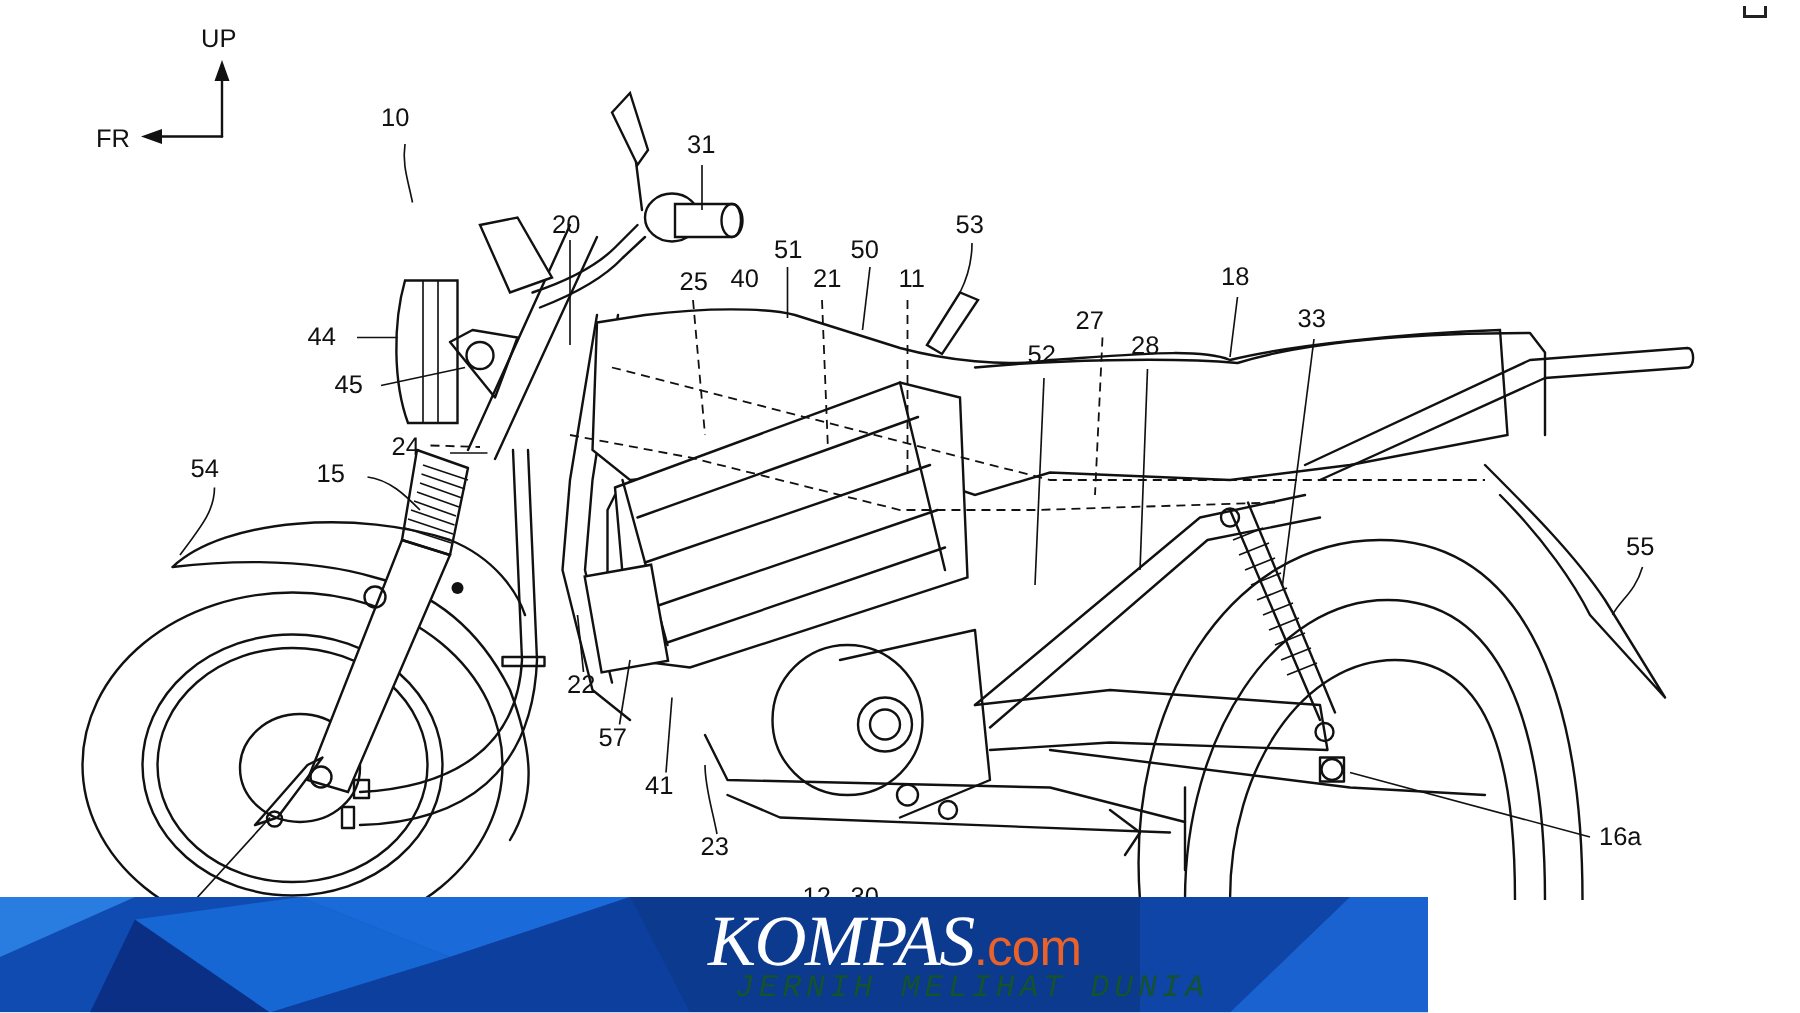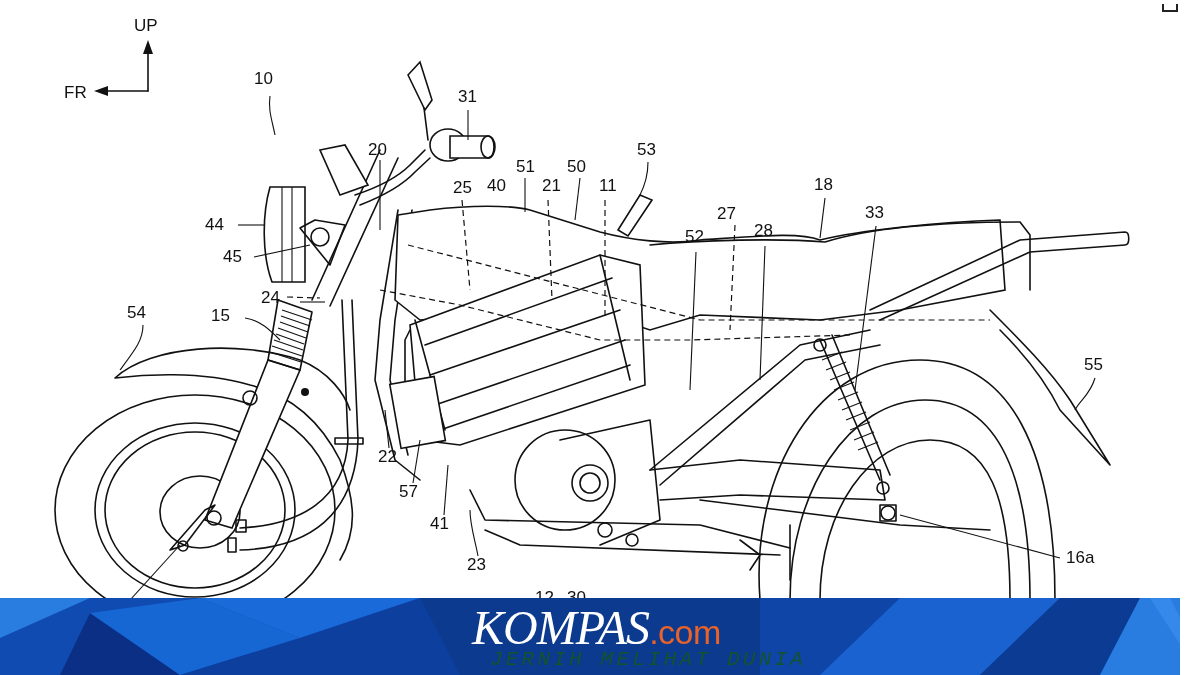--- a/index.html
+++ b/index.html
@@ -3,21 +3,21 @@
 <meta charset="utf-8">
 <style>
   html, body { margin:0; padding:0; }
   body { width:1200px; height:675px; overflow:hidden; background:#ffffff; position:relative; font-family:"Liberation Sans", sans-serif; }
   #figure { position:absolute; left:0; top:0; width:1200px; height:600px; }
   .lbl { font-family:"Liberation Sans", sans-serif; font-size:17px; fill:#111; }
   .ln { fill:none; stroke:#111; stroke-width:1.6; stroke-linecap:round; stroke-linejoin:round; }
   .thin { fill:none; stroke:#111; stroke-width:1.1; }
   .dash { fill:none; stroke:#111; stroke-width:1.2; stroke-dasharray:6 4; }
   .fillw { fill:#fff; stroke:#111; stroke-width:1.6; }
-  #banner { position:absolute; left:0; top:598px; width:1180px; height:77px; overflow:hidden;text-align:center; }
+  #banner { position:absolute; left:0; top:598px; width:952px; height:77px; overflow:hidden;text-align:center; }
   #banner svg { position:absolute; left:0; top:0; }
   .brand-main { position:absolute; left:472px; top:2px; font-family:"Liberation Serif", serif; font-style:italic; font-size:48px; color:#ffffff; letter-spacing:-1px; line-height:56px; white-space:nowrap; }
   .brand-main .dom { font-family:"Liberation Sans", sans-serif; font-style:normal; font-size:34px; letter-spacing:-0.5px; }
   .brand-tag { position:absolute; left:490px; top:50px; font-family:Liberation Mono, monospace; font-style:italic; font-size:21px; letter-spacing:3.2px; color:#14532d; white-space:nowrap; }
   .corner-mark { position:absolute; left:1162px; top:4px; width:16px; height:8px; border-left:2px solid #222; border-right:2px solid #222; border-bottom:2px solid #222; box-sizing:border-box; }
 </style>
 </head>
 <body>
 
 <div class="corner-mark"></div>

